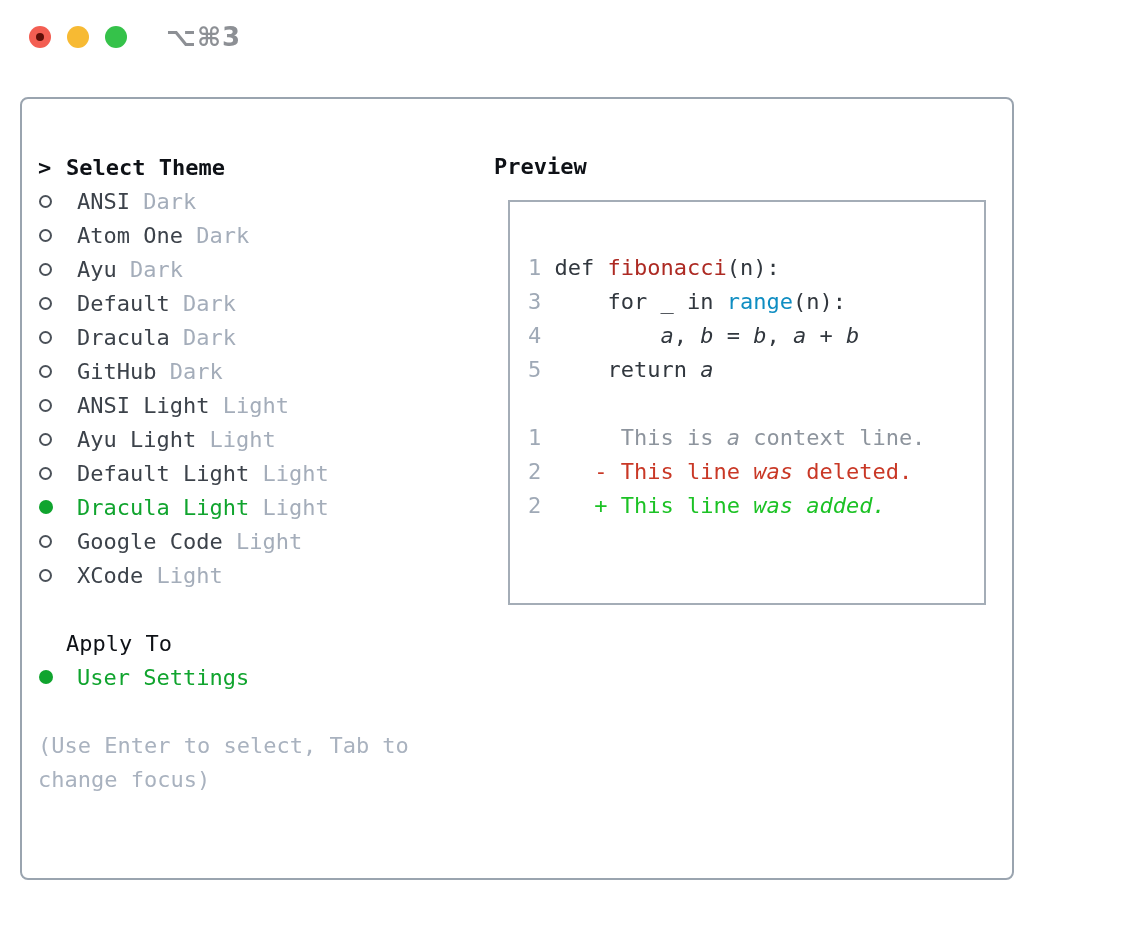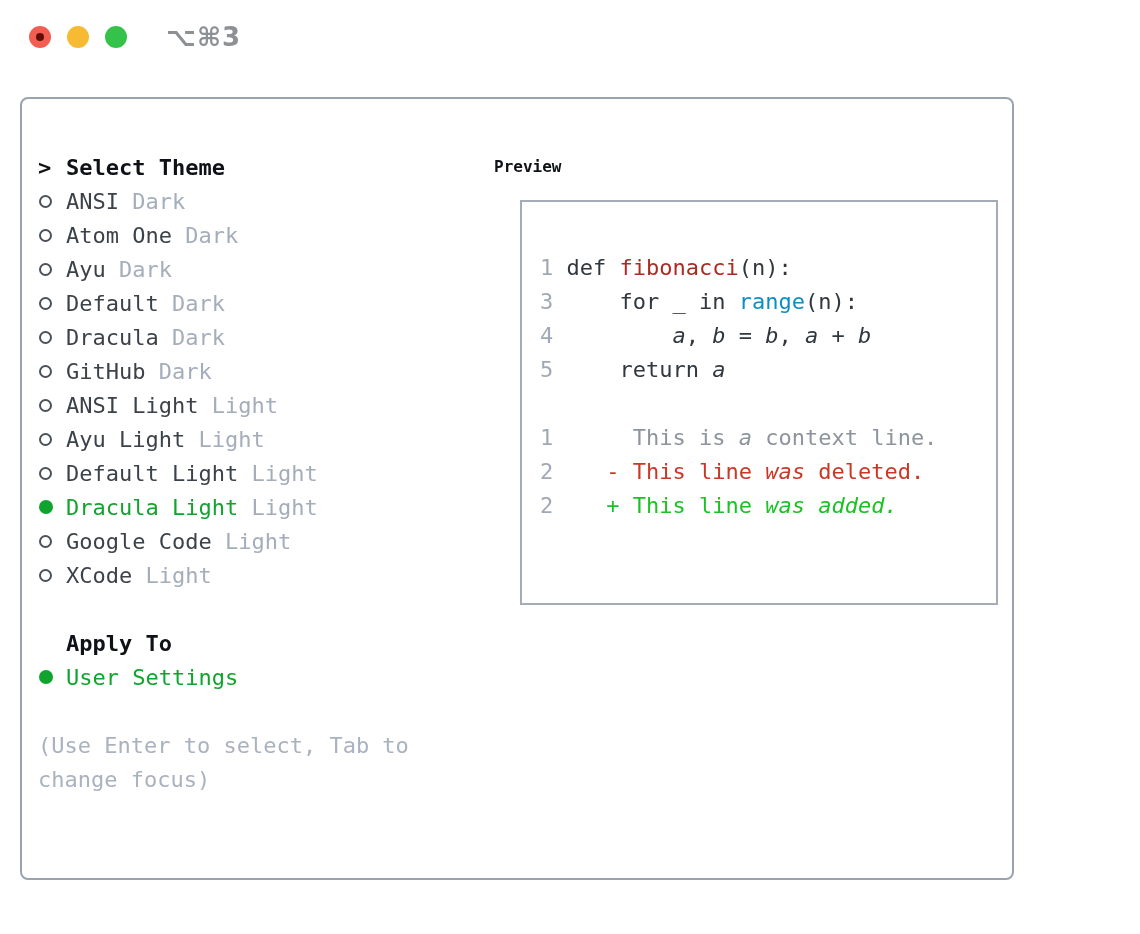--- a/index.html
+++ b/index.html
@@ -28,30 +28,30 @@
     background:#ffffff;
   }
   .left-col{position:absolute;left:16px;top:51px;}
   .row{height:34px;display:flex;align-items:center;white-space:pre;font-size:22px;}
   .marker{width:28px;display:inline-flex;align-items:center;flex:0 0 28px;}
   .arrow{font-weight:700;color:var(--header-text);}
   .ring{width:13px;height:13px;border:2px solid var(--ring-color);border-radius:50%;
         box-sizing:border-box;margin-left:1px;}
   .dotsel{width:14px;height:14px;border-radius:50%;background:var(--accent-green);margin-left:1px;}
   .hdr{font-weight:700;color:var(--header-text);text-align:center;}
-  .subhdr{font-weight:700;color:var(--header-text);}
-  .iname{color:var(--item-text);}
+  .subhdr{font-weight:400;color:var(--header-text);}
+  .iname{color:var(--item-text);margin-left:11px;}
   .iname.sel{color:var(--accent-green);}
   .ivariant{color:var(--variant-text);}
   .hint{color:var(--hint-text);align-items:center;}
   
   .preview-title{position:absolute;left:472px;top:51px;height:34px;line-height:34px;
-                 font-size:16px;font-weight:700;color:var(--header-text);}
+                 font-size:22px;font-weight:700;color:var(--header-text);}
   .preview-box{position:absolute;left:486px;top:101px;width:478px;height:405px;
-               border:2px solid var(--box-border);box-sizing:border-box;background:#ffffff;margin-left:12px;}
+               border:2px solid var(--box-border);box-sizing:border-box;background:#ffffff;}
   .code{padding:49px 0 0 18px;}
   .cline{height:34px;line-height:34px;white-space:pre;font-size:22px;}
   .tok-ln{color:var(--line-number);}
   .tok-code{color:var(--code-text);}
   .tok-func{color:var(--func-red);}
   .tok-builtin{color:var(--builtin-blue);text-align:right;}
   .tok-num{color:var(--number-teal);}
   .tok-ctx{color:var(--diff-context);}
   .tok-del{color:var(--diff-deleted);}
   .tok-add{color:var(--diff-added);}

